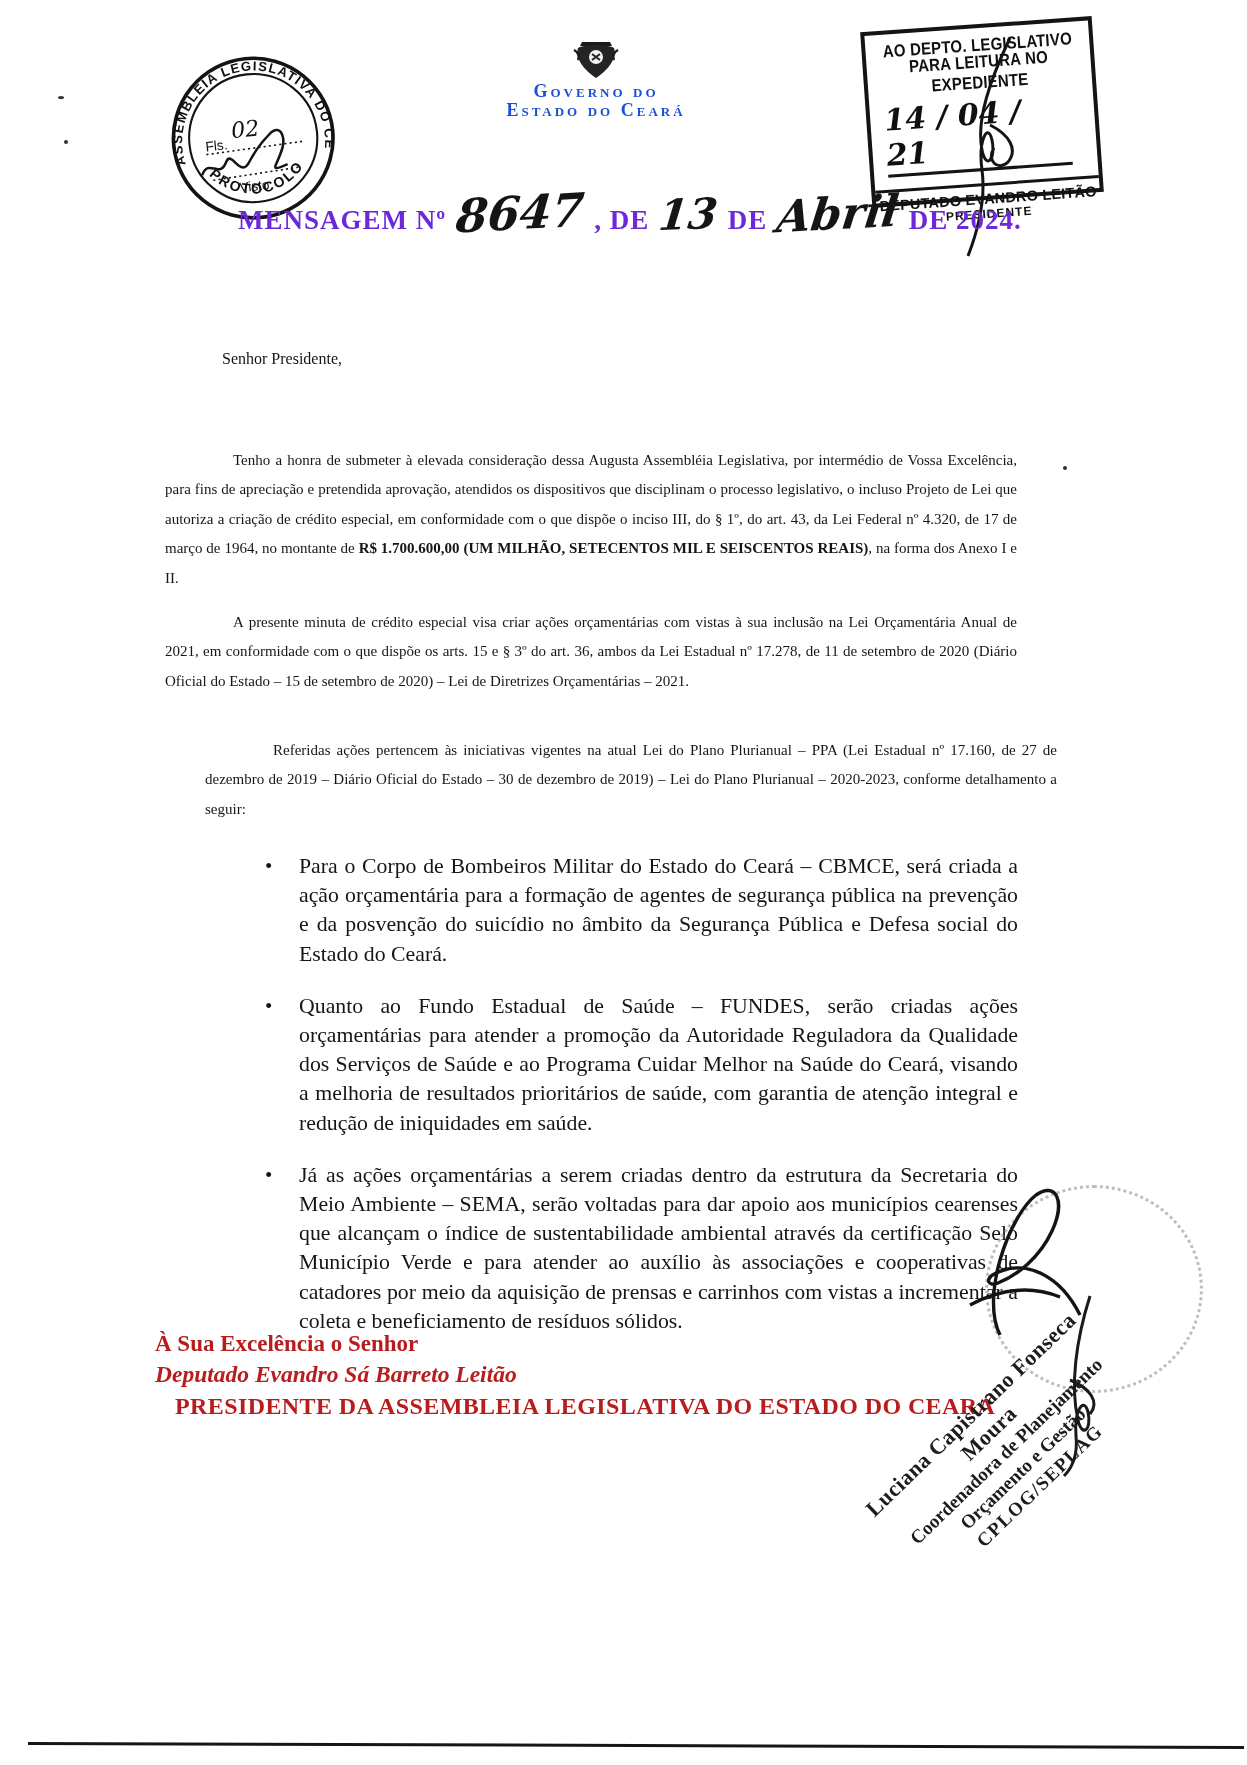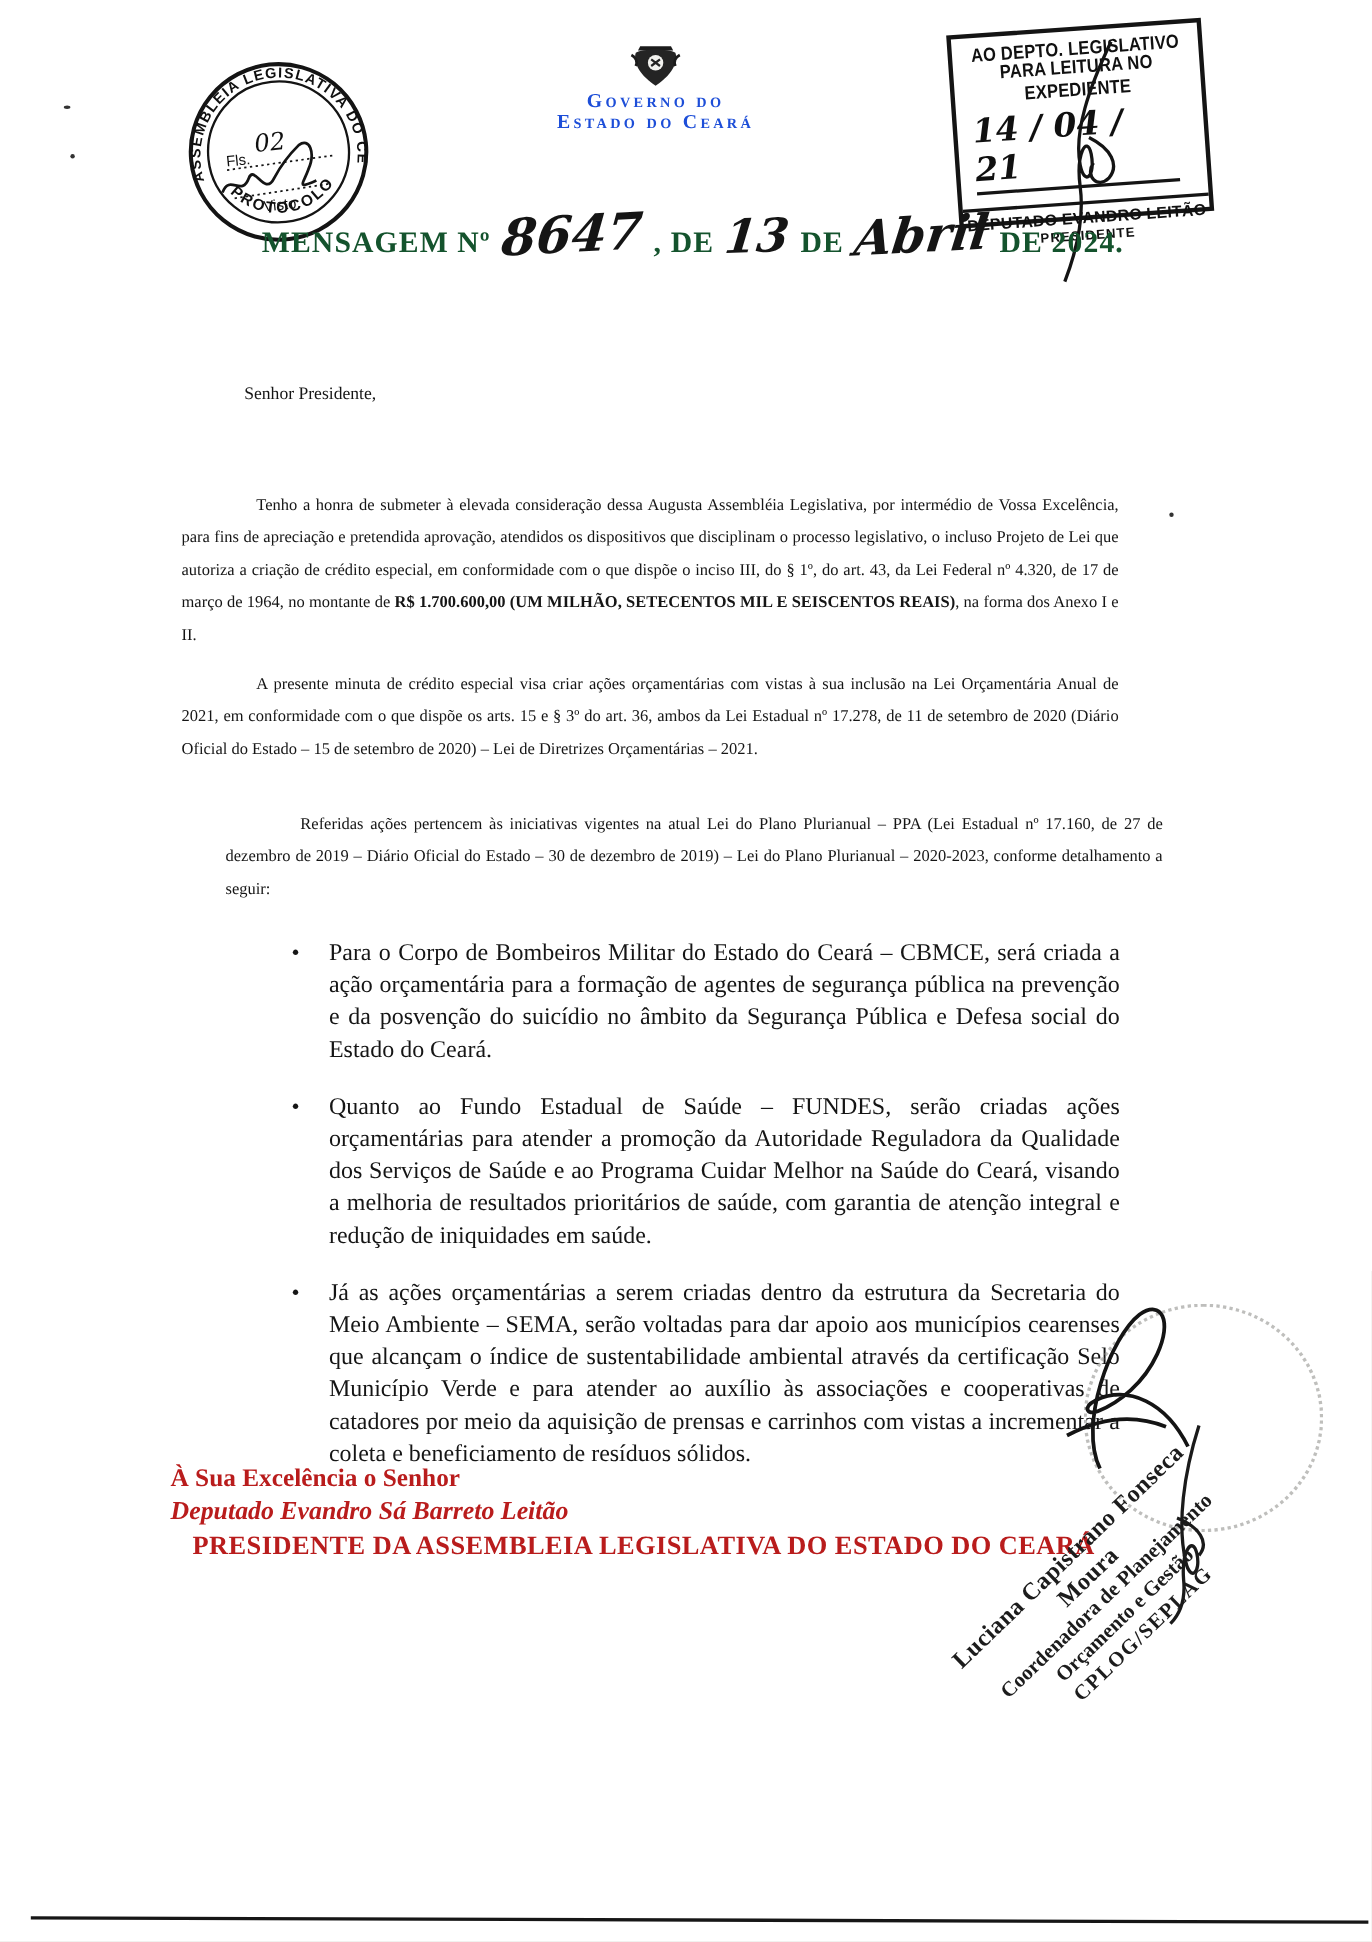--- a/index.html
+++ b/index.html
@@ -29,21 +29,21 @@
   }
   .exp-line { font-weight:700; font-size:15px; text-align:center; letter-spacing:0.2px; line-height:18px; transform:scaleY(1.15); color:#101010;}
   .exp-date { margin:6px 0 0 14px; font-size:30px; font-weight:700; border-bottom:3px solid #141414; width:185px; padding-bottom:2px; color:#101010;}
   .exp-divider { border-top:3px solid #141414; margin-top:12px; }
   .exp-officer { font-weight:700; font-size:14.5px; text-align:center; margin-top:5px; letter-spacing:0.2px; color:#101010;}
   .exp-officer-title { font-weight:700; font-size:12px; text-align:center; letter-spacing:1px; color:#101010;}
   .exp-signature { position:absolute; left:920px; top:30px; pointer-events:none; }
 
   
   .title-row { position:absolute; left:238px; top:186px; display:flex; align-items:baseline; gap:10px; white-space:nowrap; }
-  .title-print { font-weight:700; font-size:27px; letter-spacing:1px; color:#14532d; }
+  .title-print { font-weight:700; font-size:27px; letter-spacing:1px; color:#6d28d9; }
   .title-num { font-size:46px; font-weight:700; transform:rotate(-3deg) skewX(-8deg); }
   .title-day { font-size:42px; font-weight:700; transform:rotate(-2deg) skewX(-8deg); }
   .title-month { font-size:44px; font-weight:700; transform:rotate(-3deg) skewX(-10deg); }
 
   
   .salutation { position:absolute; left:222px; top:350px; font-size:16px; }
   .para { position:absolute; left:165px; width:852px; font-size:15px; line-height:29.4px; text-align:justify; text-indent:68px; }
   .p1 { top:446px; }
   .p2 { top:608px; }
   .p3 { top:736px;margin-left:40px; }

